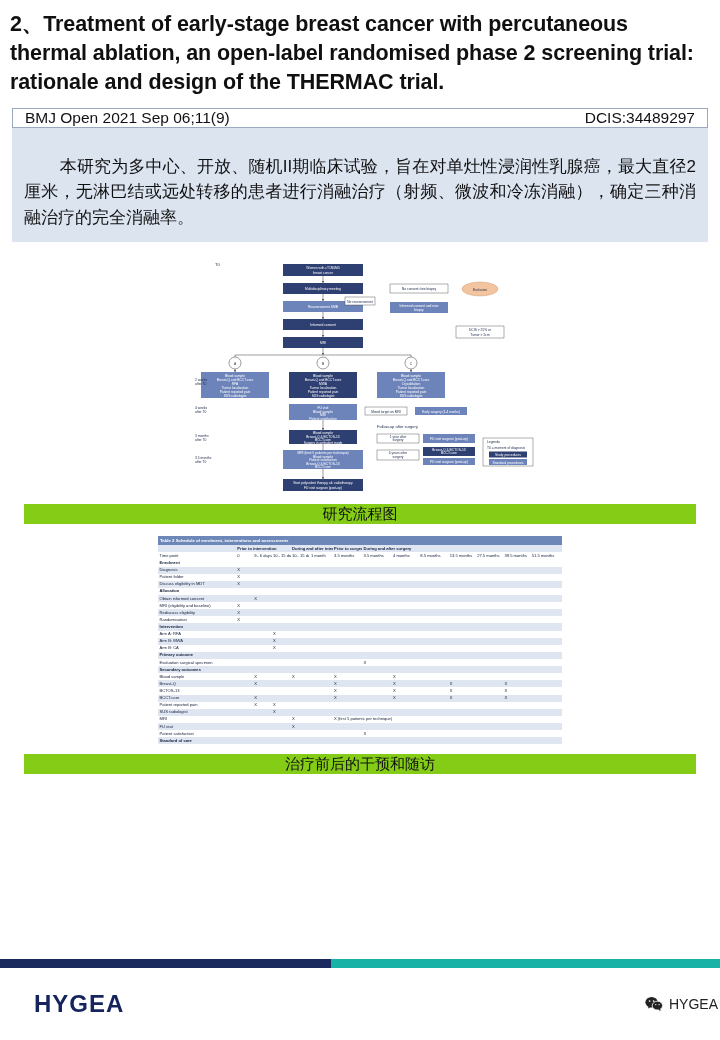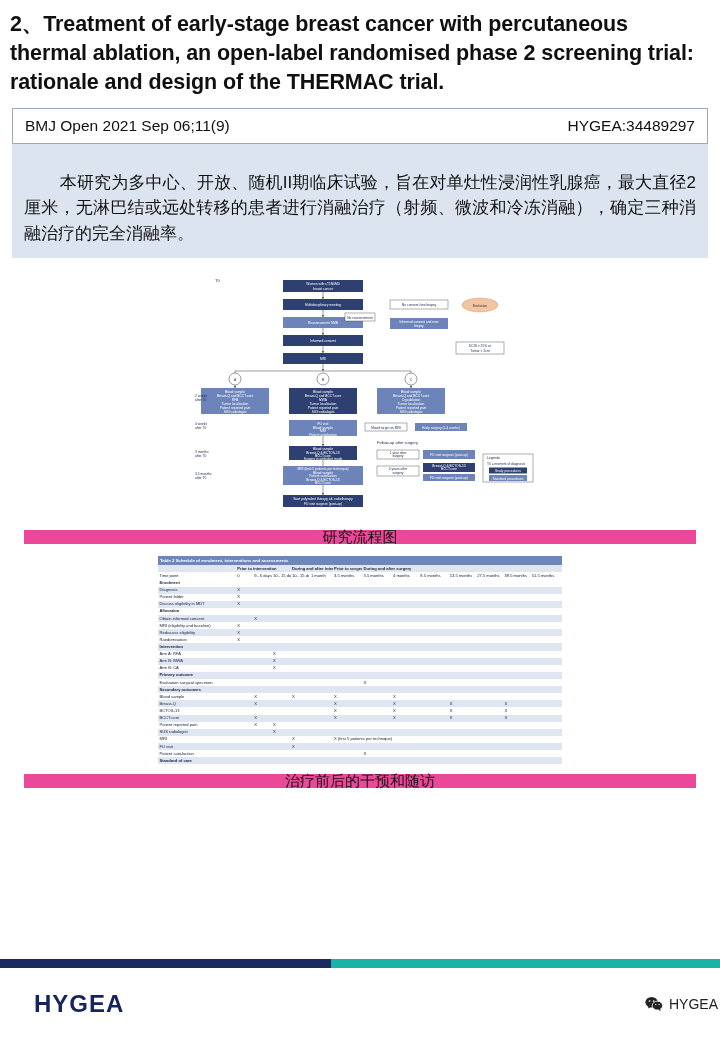--- a/index.html
+++ b/index.html
@@ -22,21 +22,21 @@
     padding: 10px 14px 4px 10px;
     letter-spacing: -0.1px;
     color: #101010;
   }
 
   
   .citation {
     margin: 6px 12px 0 12px;
     border: 1px solid #9aa9bd;
     background: #ffffff;
-    height: 36px;
+    height: 20px;
     display: flex;
     align-items: center;
     justify-content: space-between;
     padding: 0 12px;
     font-size: 15.5px;
     color: #111;
   }
 
   
   .abstract {
@@ -57,23 +57,23 @@
     position: relative;
   }
   .flow-canvas {
     position: absolute;
     left: 175px;
     top: 4px;
     width: 380px;
     height: 240px;
   }
   .cap-band {
-    margin: 14px 24px 0 24px;
-    background: #ec4899;
-    height: 14px;
+    margin: 4px 24px 0 24px;
+    background: #84cc16;
+    height: 20px;
     display: flex;
     align-items: center;
     justify-content: center;
     font-size: 15px;
     color: #111;
   }
 
   
   .figure-table {
     margin: 12px 0 0 0;
@@ -153,21 +153,21 @@
   .fnode-d { font-size: 3.3px; fill: #1b2a4a; font-family: "Liberation Sans", sans-serif; }
   .flabel { font-size: 4px; fill: #1b2a4a; font-family: "Liberation Sans", sans-serif; }
 </style>
 </head>
 <body>
 
 <div class="title">2、Treatment of early-stage breast cancer with percutaneous thermal ablation, an open-label randomised phase 2 screening trial: rationale and design of the THERMAC trial.</div>
 
 <div class="citation">
   <span>BMJ Open 2021 Sep 06;11(9)</span>
-  <span>HYGEA:34489297</span>
+  <span>DCIS:34489297</span>
 </div>
 
 <div class="abstract">
   <span class="indent"></span><span>本研究为多中心、开放、随机II期临床试验，旨在对单灶性浸润性乳腺癌，最大直径2厘米，无淋巴结或远处转移的患者进行消融治疗（射频、微波和冷冻消融），确定三种消融治疗的完全消融率。</span>
 </div>
 
 <div class="figure-flow">
   <svg class="flow-canvas" viewBox="0 0 380 240">
     <defs>
       <marker id="ah" markerWidth="5" markerHeight="5" refX="4" refY="2" orient="auto">

